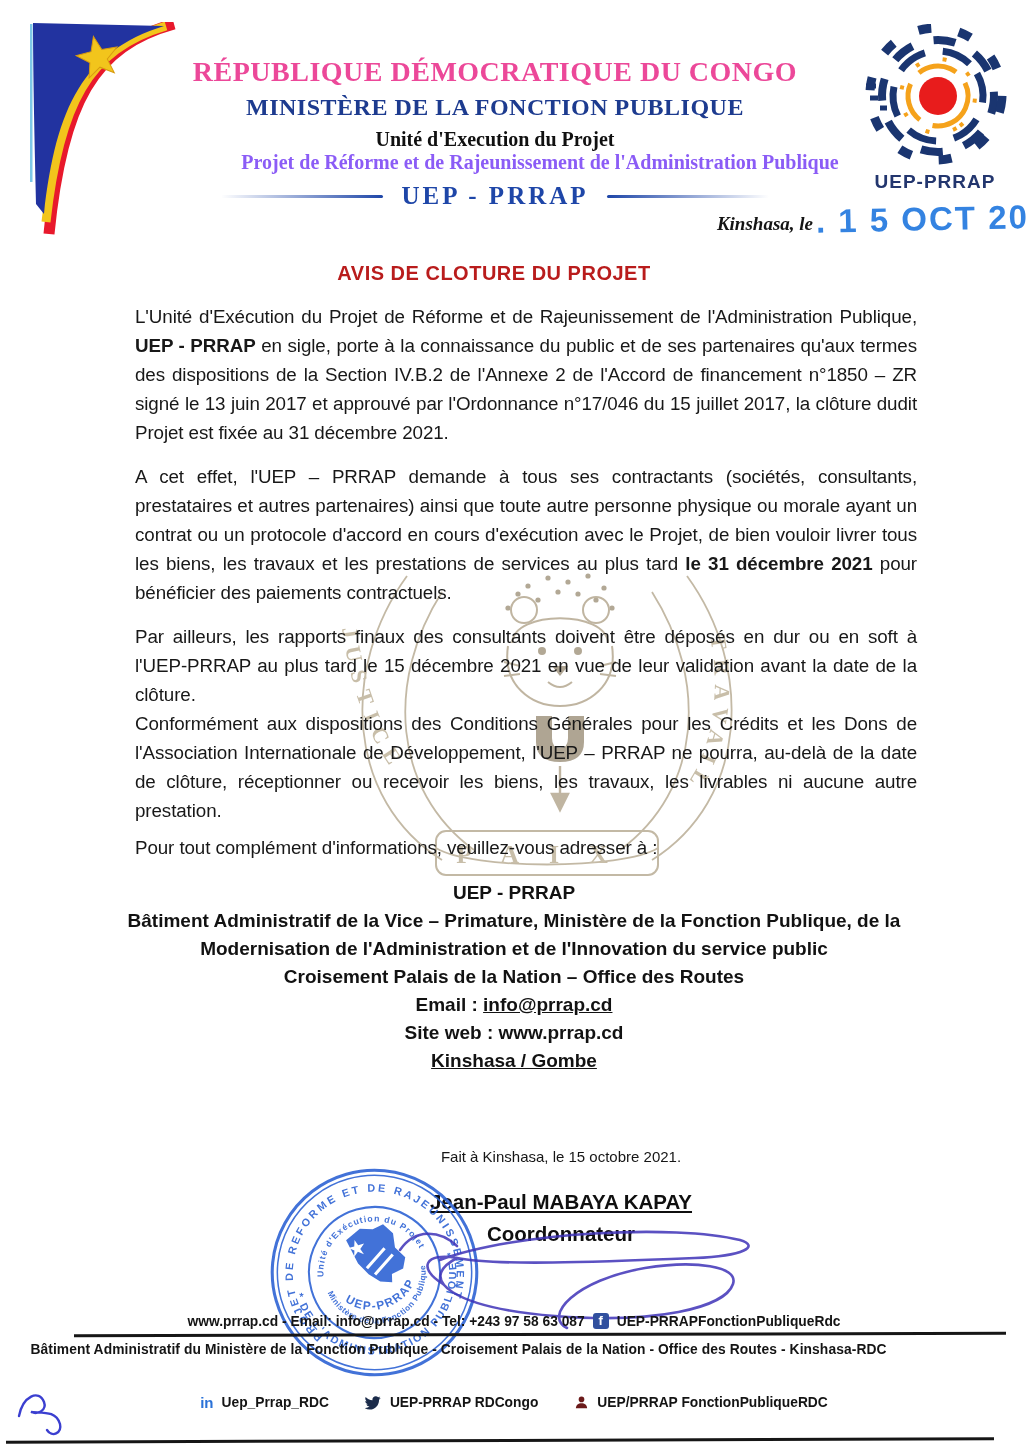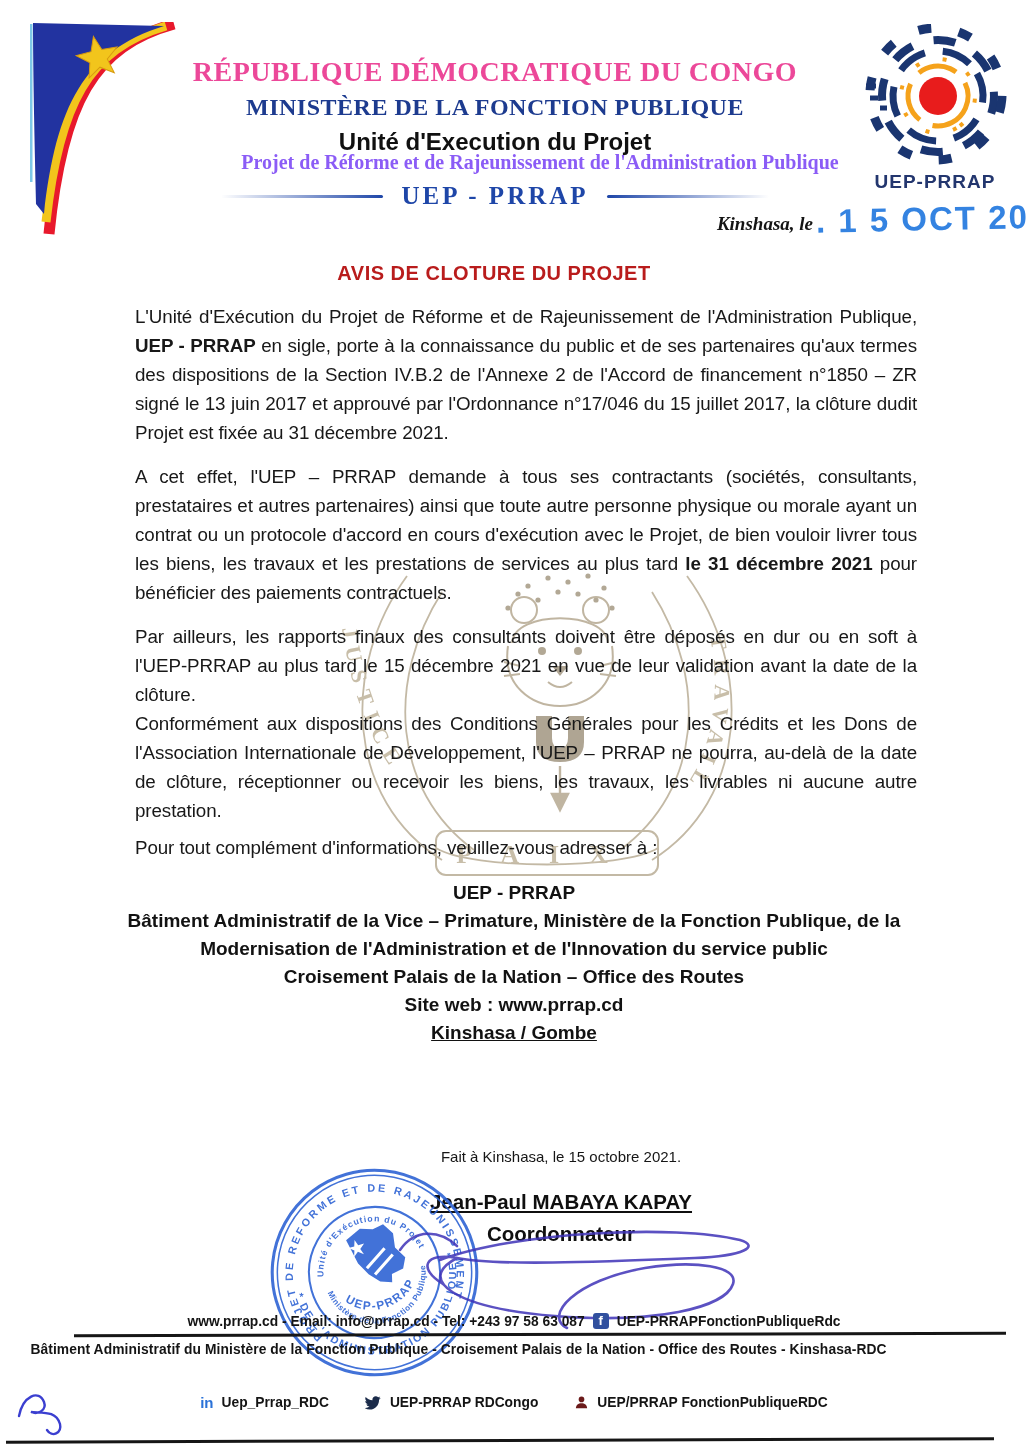--- a/index.html
+++ b/index.html
@@ -5,21 +5,21 @@
   html,body{margin:0;padding:0;background:#e8e8e8;}
   .page{position:relative;width:1028px;height:1451px;margin:0 auto;background:#ffffff;
         overflow:hidden;font-family:"Liberation Sans",sans-serif;color:#1a1a1a;}
   .abs{position:absolute;}
   
   .hdr-center{left:0;width:990px;text-align:center;}
   .hdr-republic{top:56px;font-family:"Liberation Serif",serif;font-weight:600;font-size:28px;
                 letter-spacing:.5px;color:#ec4899;}
   .hdr-ministry{top:94px;font-family:"Liberation Serif",serif;font-weight:700;font-size:24px;
                 letter-spacing:.5px;color:#1d3b8f;}
-  .hdr-unit1{top:128px;font-family:Liberation Sans, sans-serif;font-weight:700;font-size:24px;color:#101010;}
+  .hdr-unit1{top:128px;font-family:Liberation Serif, serif;font-weight:700;font-size:20px;color:#101010;}
   .hdr-unit2{top:151px;font-family:"Liberation Serif",serif;font-weight:700;font-size:20px;color:#8b5cf6;margin-left:45px;}
   .hdr-acronym-row{top:182px;left:0;width:990px;display:flex;align-items:center;justify-content:center;gap:18px;}
   .hdr-acronym{font-family:"Liberation Serif",serif;font-weight:700;font-size:25px;
                letter-spacing:3px;color:#1e46a8;}
   .rule-l,.rule-r{width:162px;height:3px;border-radius:2px;}
   .rule-l{background:linear-gradient(to right,rgba(30,70,168,0),#1e46a8);}
   .rule-r{background:linear-gradient(to left,rgba(30,70,168,0),#1e46a8);}
   .logo-caption{left:856px;top:171px;width:158px;text-align:center;font-weight:700;font-size:19px;
                 letter-spacing:1px;color:#23366e;}
   .place-line{left:628px;top:213px;width:185px;text-align:right;font-family:"Liberation Serif",serif;
@@ -156,20 +156,21 @@
     <p style="margin:0;">Par ailleurs, les rapports finaux des consultants doivent être déposés en dur ou en soft à l'UEP-PRRAP au plus tard le 15 décembre 2021 en vue de leur validation avant la date de la clôture.</p>
     <p style="margin:0;">Conformément aux dispositions des Conditions Générales pour les Crédits et les Dons de l'Association Internationale de Développement, l'UEP – PRRAP ne pourra, au-delà de la date de clôture, réceptionner ou recevoir les biens, les travaux, les livrables ni aucune autre prestation.</p>
   </div>
 
   <p class="abs col" style="top:833px;margin:0;text-align:left;">Pour tout complément d'informations, veuillez-vous adresser à :</p>
 
   <div class="abs contact" style="top:879px;">
     <div>UEP - PRRAP</div>
     <div>Bâtiment Administratif de la Vice – Primature, Ministère de la Fonction Publique, de la Modernisation de l'Administration et de l'Innovation du service public</div>
     <div>Croisement Palais de la Nation – Office des Routes</div>
+    <div><span>Email : </span><span class="u">info@prrap.cd</span></div>
     <div>Site web : www.prrap.cd</div>
     <div class="u">Kinshasa / Gombe</div>
   </div>
 
   <div class="abs closing" style="top:1148px;">Fait à Kinshasa, le 15 octobre 2021.</div>
   <div class="abs closing sig-name" style="top:1190px;">Jean-Paul MABAYA KAPAY</div>
   <div class="abs closing sig-role" style="top:1222px;">Coordonnateur</div>
 
   <svg class="abs" style="left:262px;top:1160px;transform:rotate(-16deg);opacity:.9;" width="225" height="225" viewBox="0 0 220 220">
     <defs>

